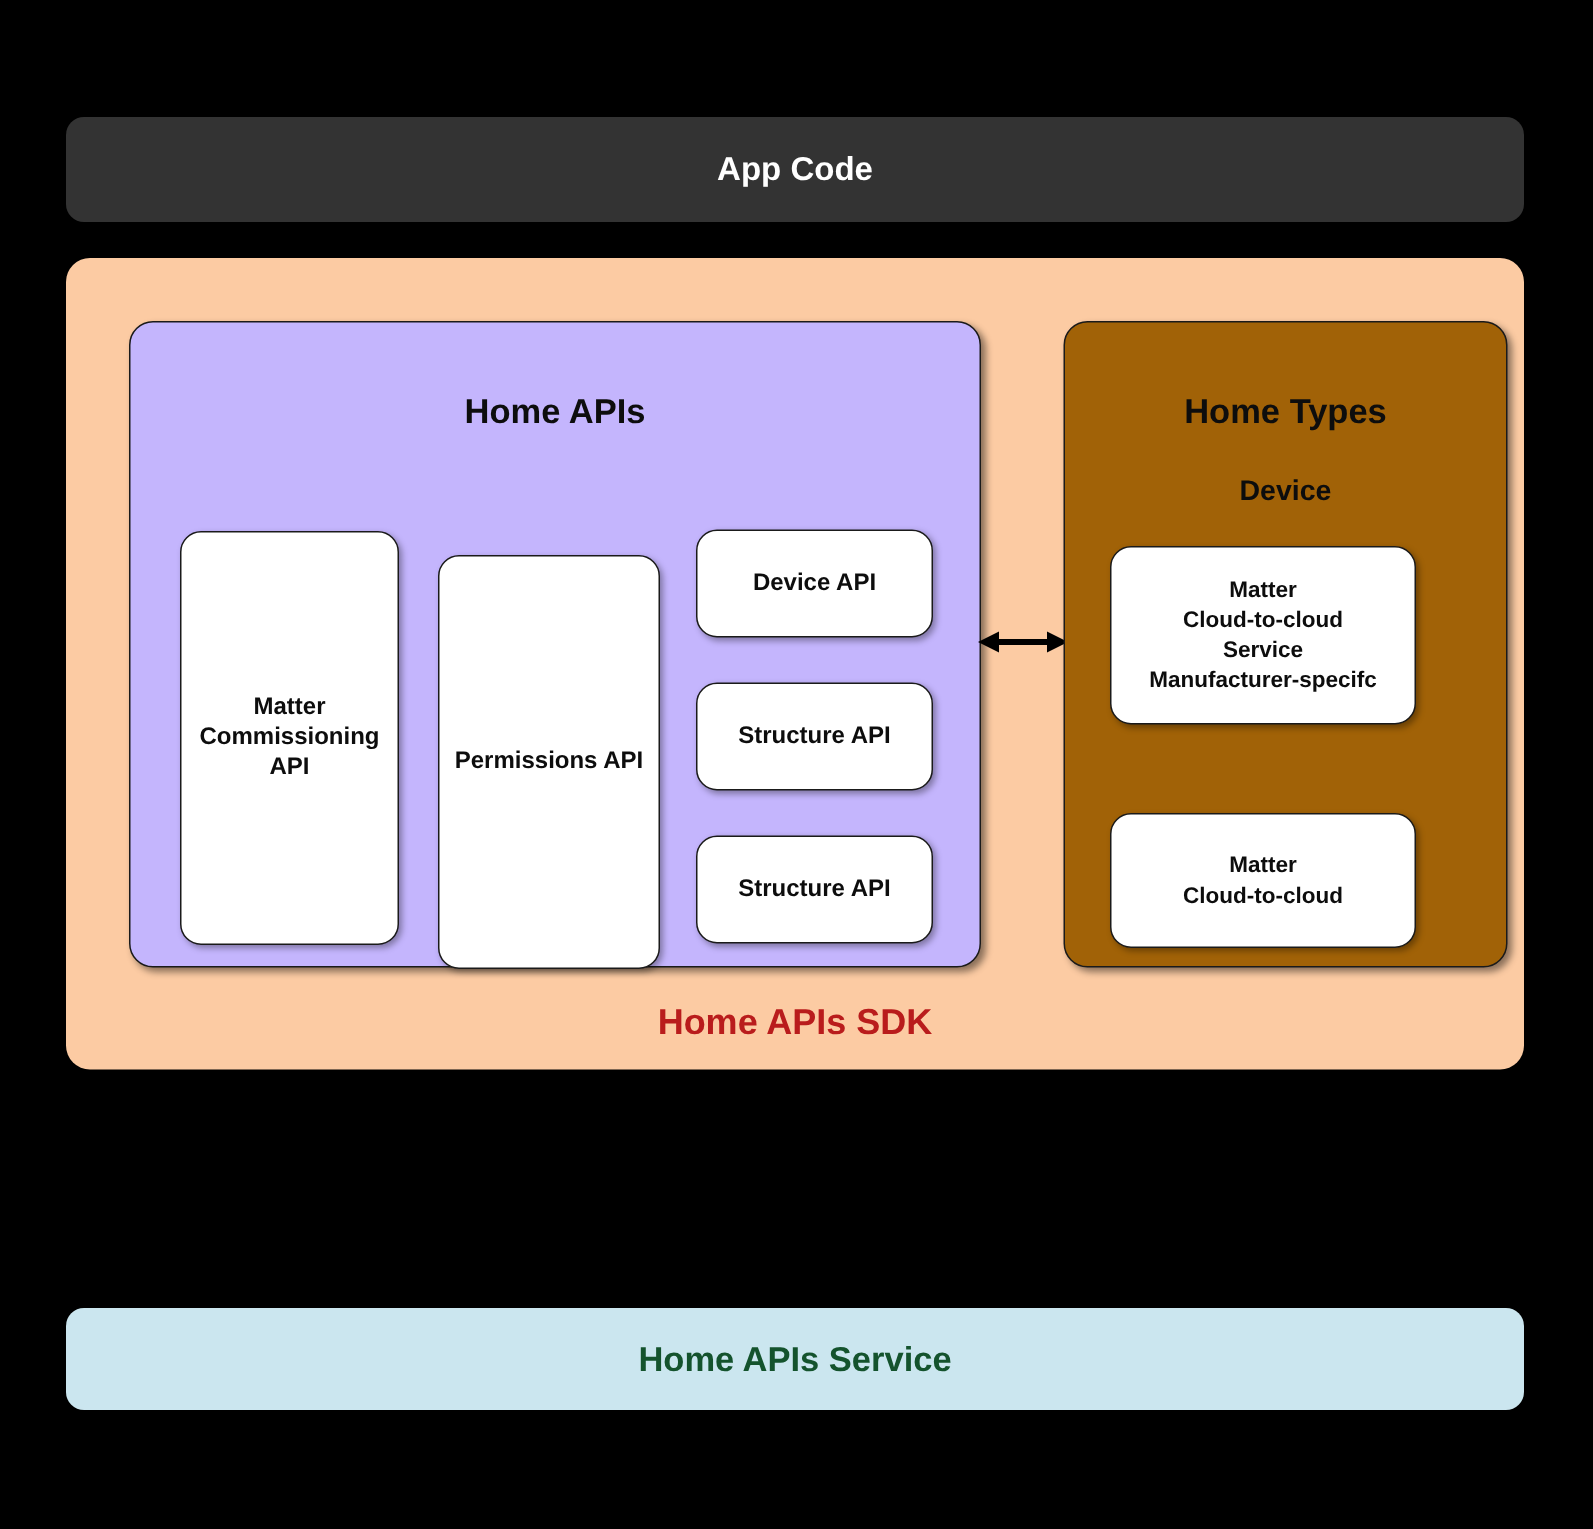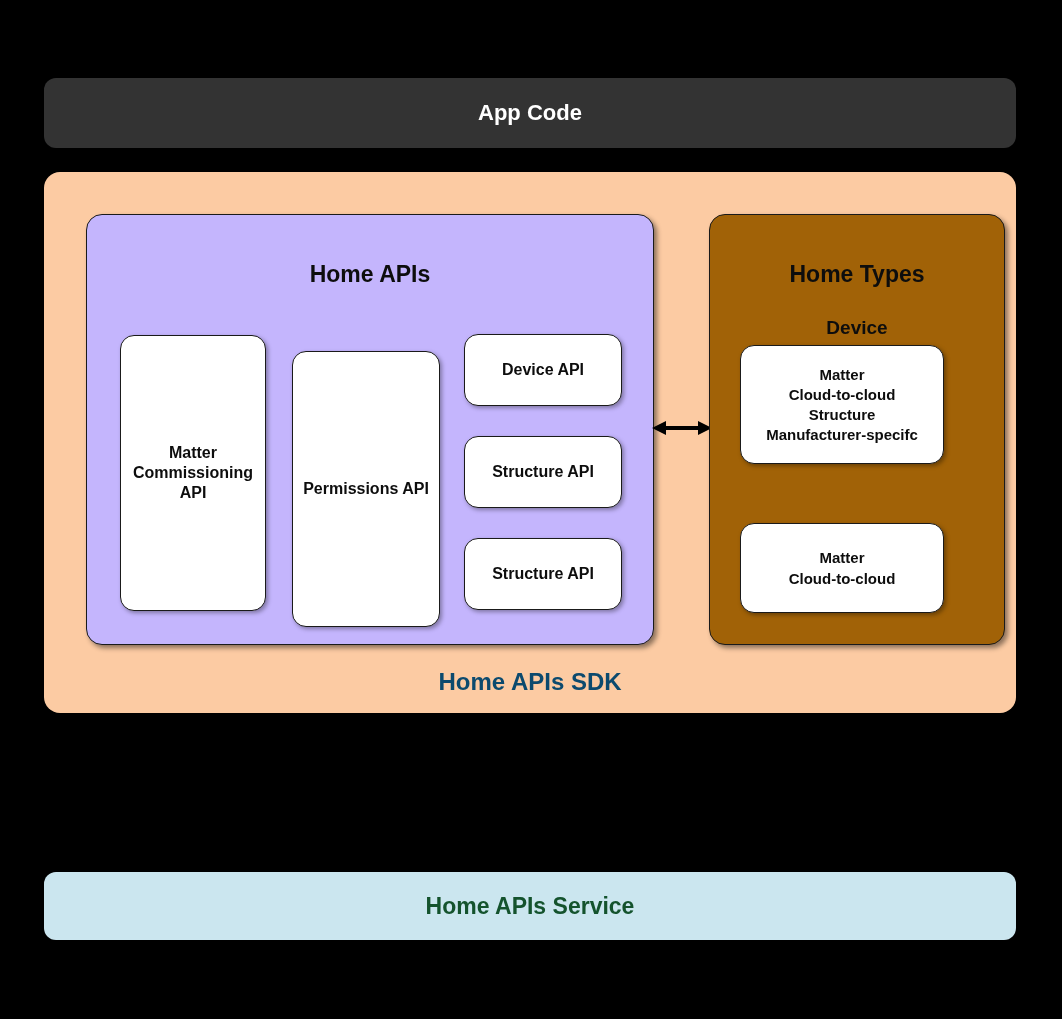--- a/index.html
+++ b/index.html
@@ -21,21 +21,21 @@
     color: #ffffff; font-weight: bold; font-size: 22px; text-align: right;
   }
 
   
   .sdk {
     left: 44px; top: 172px; width: 972px; height: 541px;
     background: #fccba3; border-radius: 16px;
   }
   .sdk-label {
     left: 0; top: 496px; width: 100%;
-    text-align: center; font-weight: bold; font-size: 24px; color: #0c4a6e;
+    text-align: center; font-weight: bold; font-size: 24px; color: #b91c1c;
   }
 
   
   .home-apis {
     left: 42px; top: 42px; width: 568px; height: 431px;
     background: #c4b5fd; border: 1.5px solid #1a1a1a; border-radius: 16px;
     box-shadow: 3px 3px 5px rgba(0,0,0,0.45);
     box-sizing: border-box;
   }
   .panel-title {
@@ -44,20 +44,21 @@
   }
 
   .white-box {
     background: #ffffff; border: 1.5px solid #1a1a1a; border-radius: 14px;
     box-shadow: 2px 2px 4px rgba(0,0,0,0.35);
     display: flex; align-items: center; justify-content: center;
     text-align: center; font-weight: bold; font-size: 16px;
     line-height: 20px; color: #0d0d0d;
     box-sizing: border-box;
     white-space: pre-line;
+    margin-top: 19px;
   }
   .tall-1 { left: 33px;  top: 120px; width: 146px; height: 276px; }
   .tall-2 { left: 205px; top: 136px; width: 148px; height: 276px; }
   .small-1 { left: 377px; top: 119px; width: 158px; height: 72px; }
   .small-2 { left: 377px; top: 221px; width: 158px; height: 72px; }
   .small-3 { left: 377px; top: 323px; width: 158px; height: 72px; }
 
   
   .arrow-wrap { left: 608px; top: 247px; width: 60px; height: 18px; }
 
@@ -120,21 +121,21 @@
     </svg>
   </div>
 
   <div class="abs home-types">
     <div class="abs panel-title">Home Types</div>
 
     <div class="abs sub-label traits-label">Device</div>
     <div class="abs white-box traits-box">
       <div class="line">Matter</div>
       <div class="line">Cloud-to-cloud</div>
-      <div class="line">Structure</div>
+      <div class="line">Service</div>
       <div class="line">Manufacturer-specifc</div>
     </div>
 
     <div class="abs white-box device-types-box">
       <div class="line">Matter</div>
       <div class="line">Cloud-to-cloud</div>
     </div>
   </div>
 
   <div class="abs sdk-label">Home APIs SDK</div>

